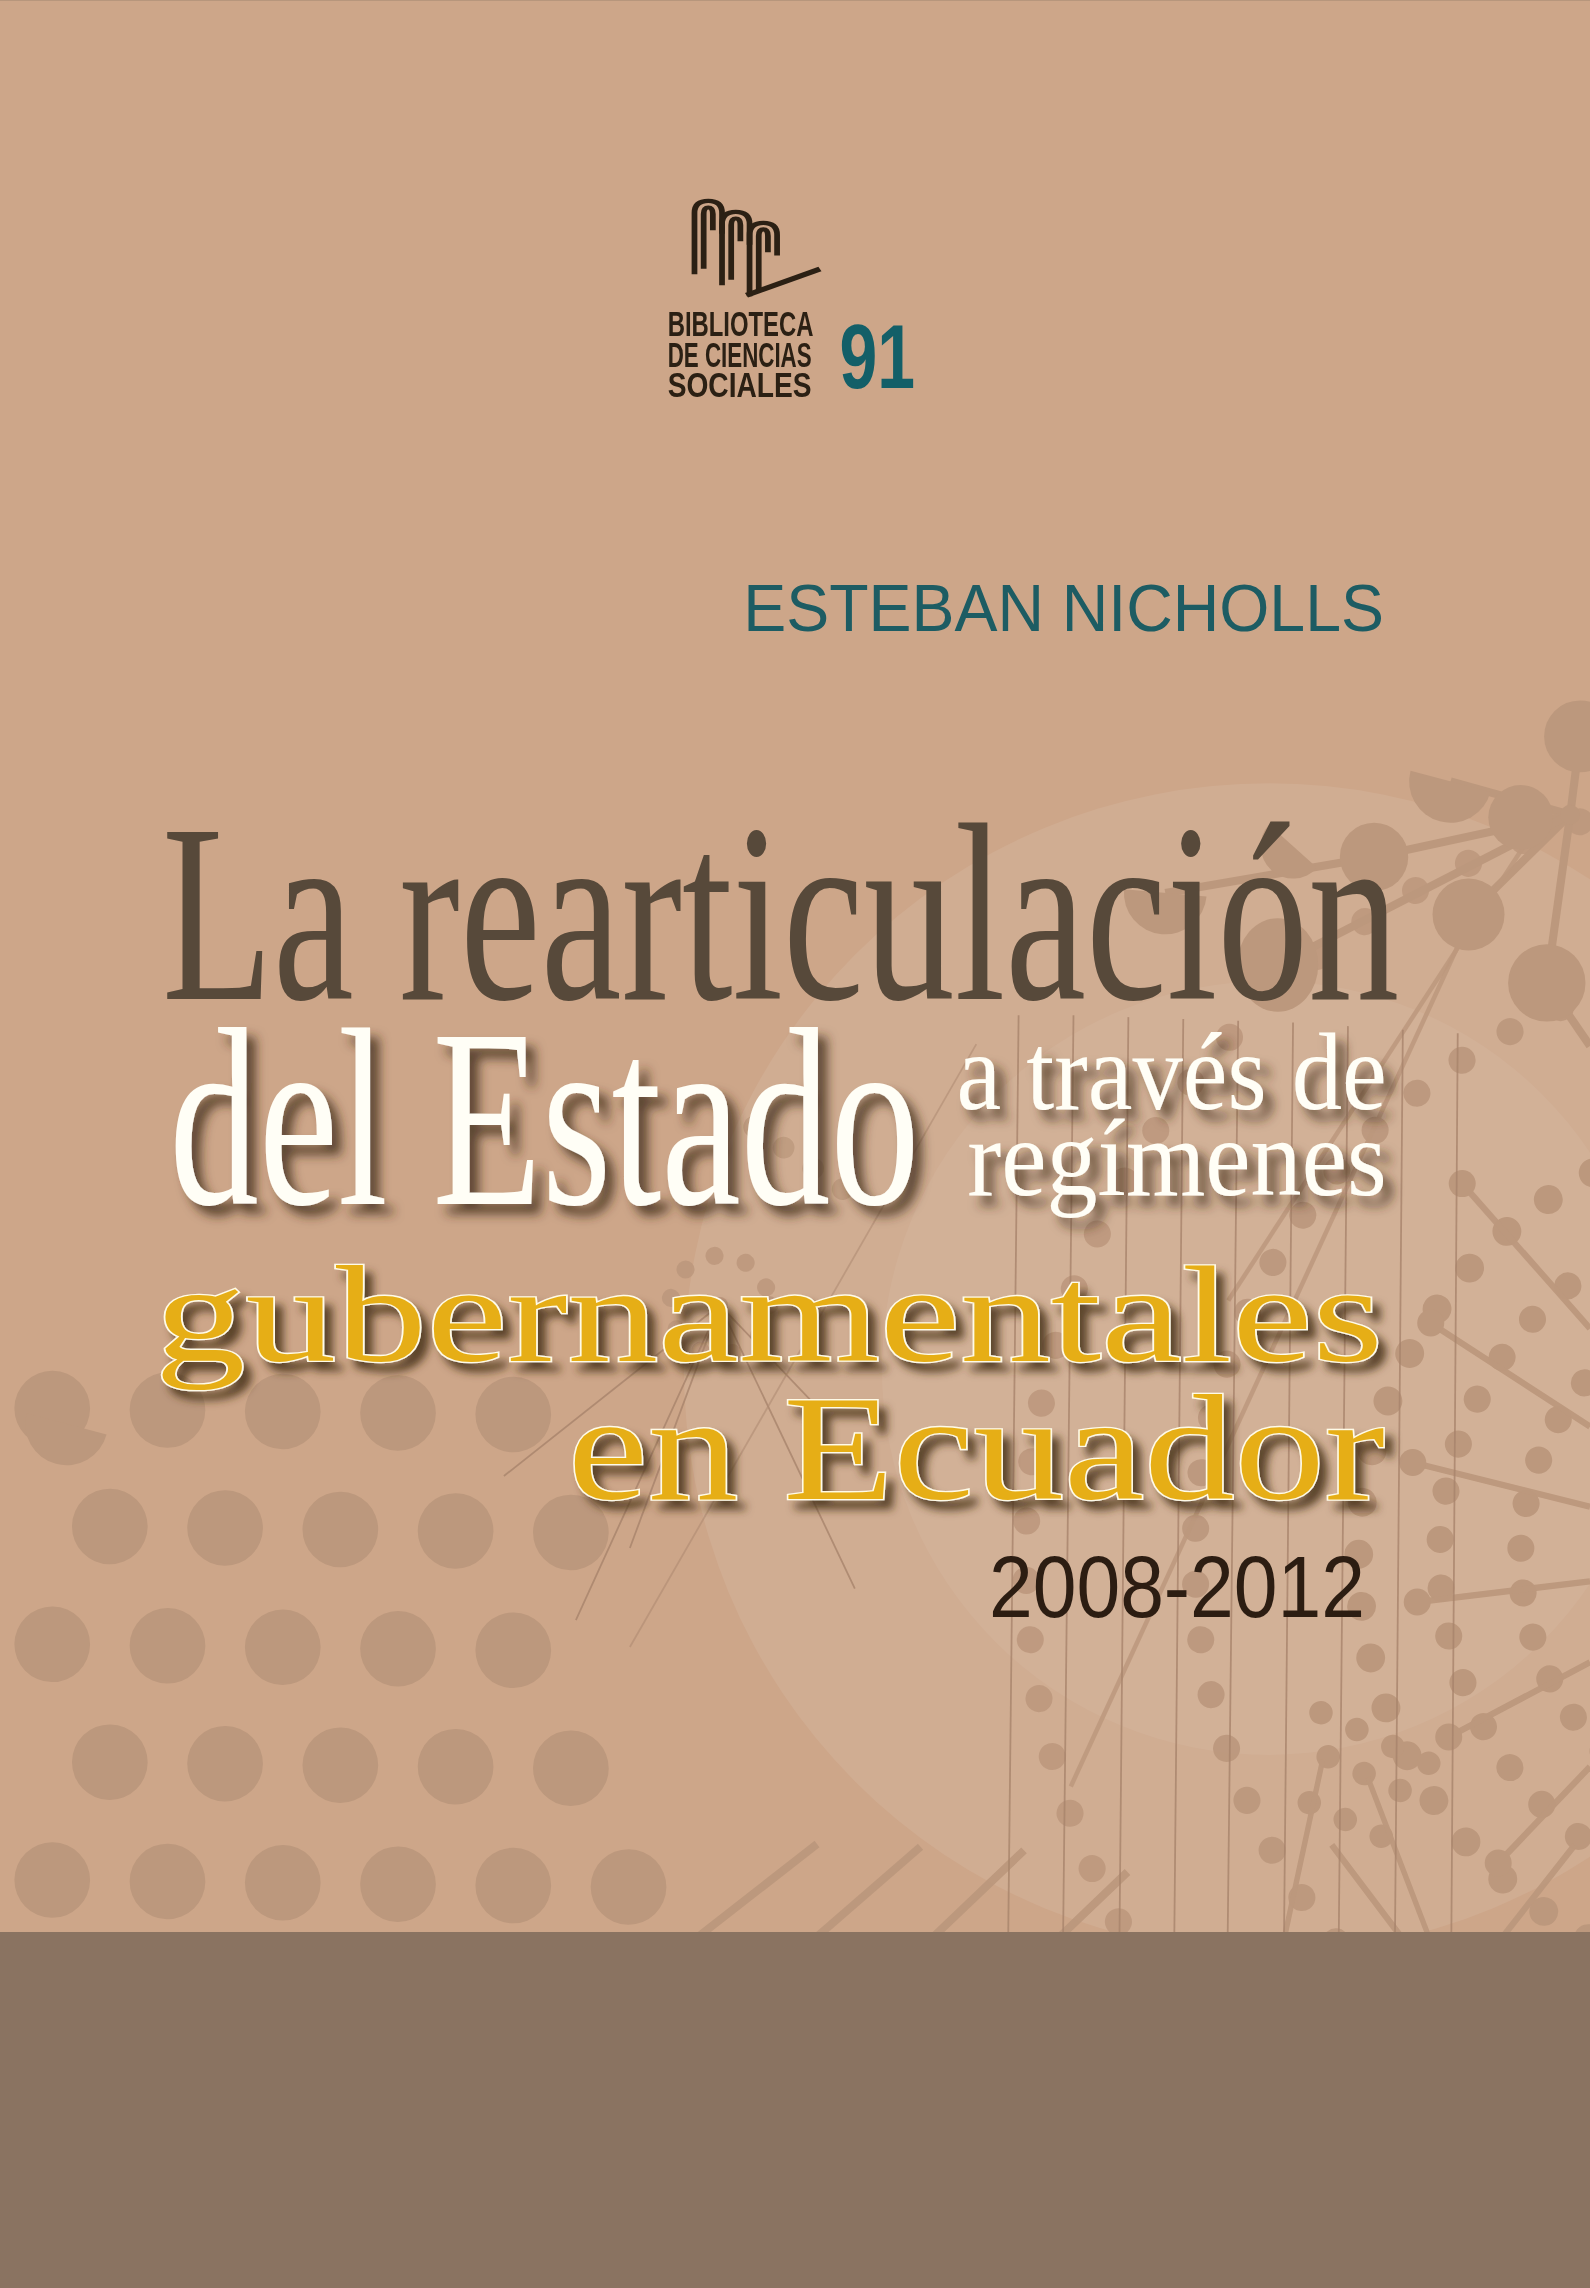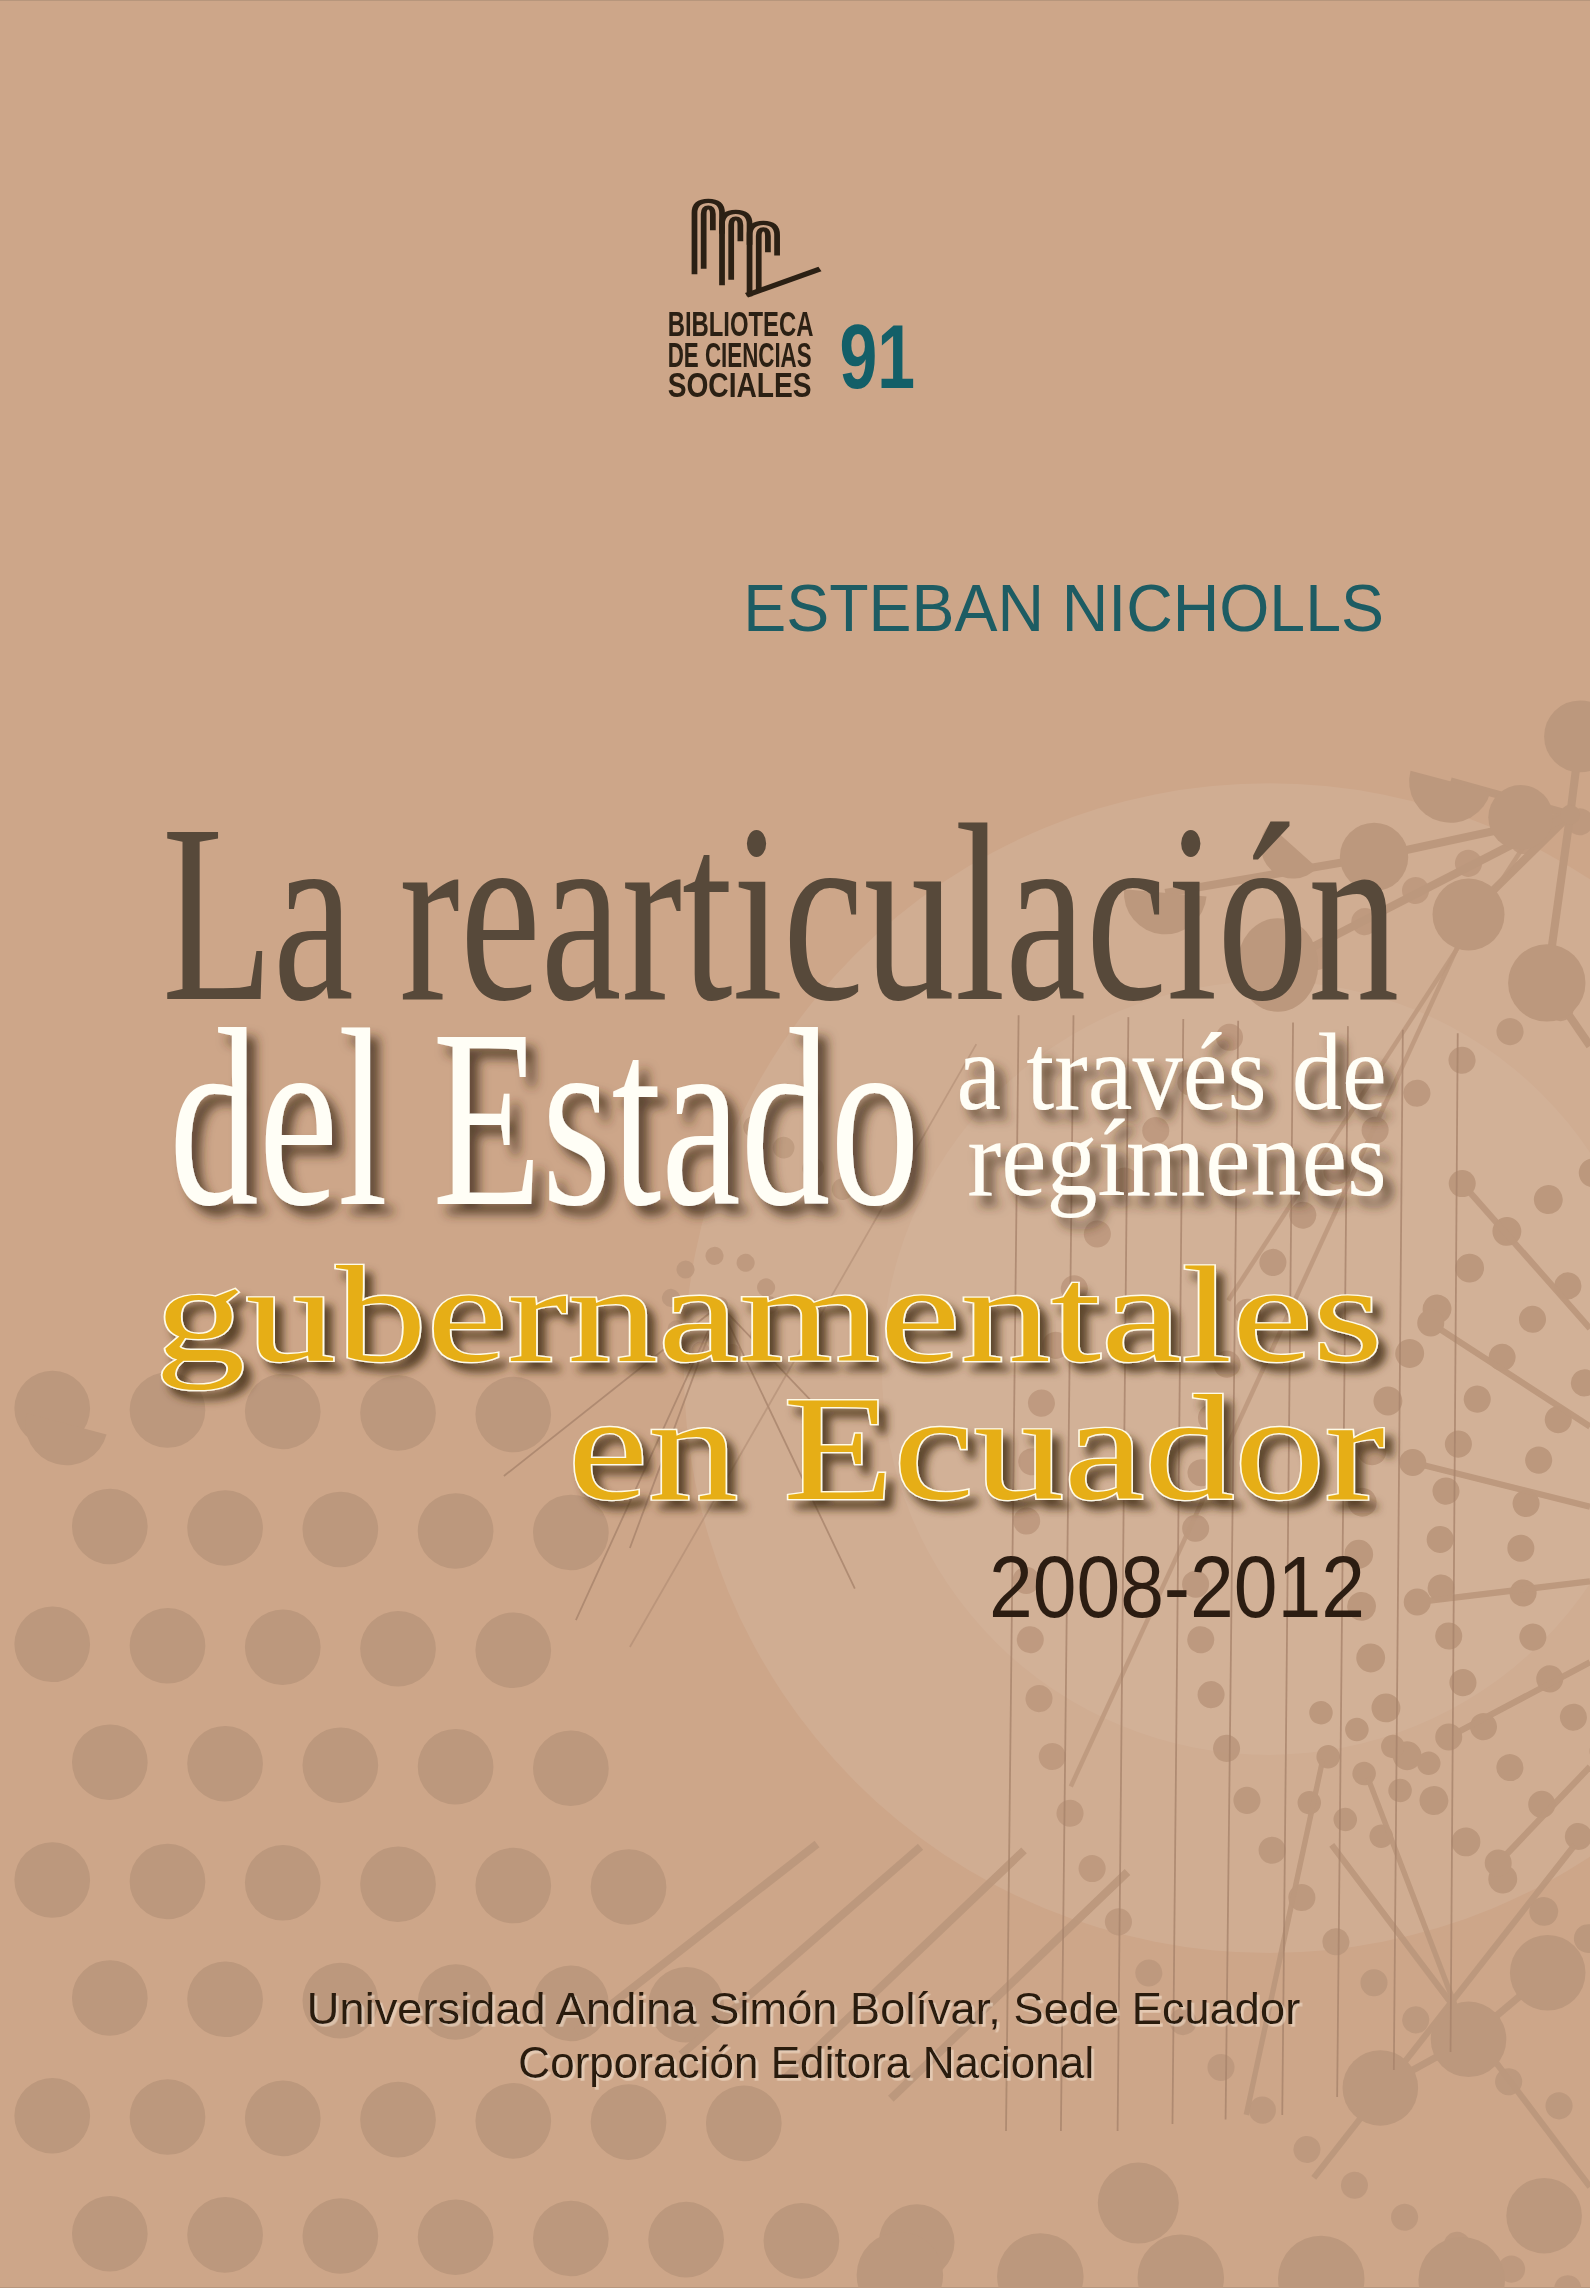--- a/index.html
+++ b/index.html
@@ -1,18 +1,18 @@
 <!DOCTYPE html>
 <html style="font-size:14.4px"><head>
 <meta charset="utf-8">
 <style>
   html,body{margin:0;padding:0;background:#8a7361;}
   .page{
     position:relative;
-    width:1590px;height:2288px;
+    width:1590px;height:1932px;
     overflow:hidden;
     font-family:"Liberation Sans", sans-serif;
   }
   .page svg{position:absolute;left:0;top:0;display:block;}
   text{user-select:none;}
 </style>
 </head>
 <body>
 
 <div class="page">

